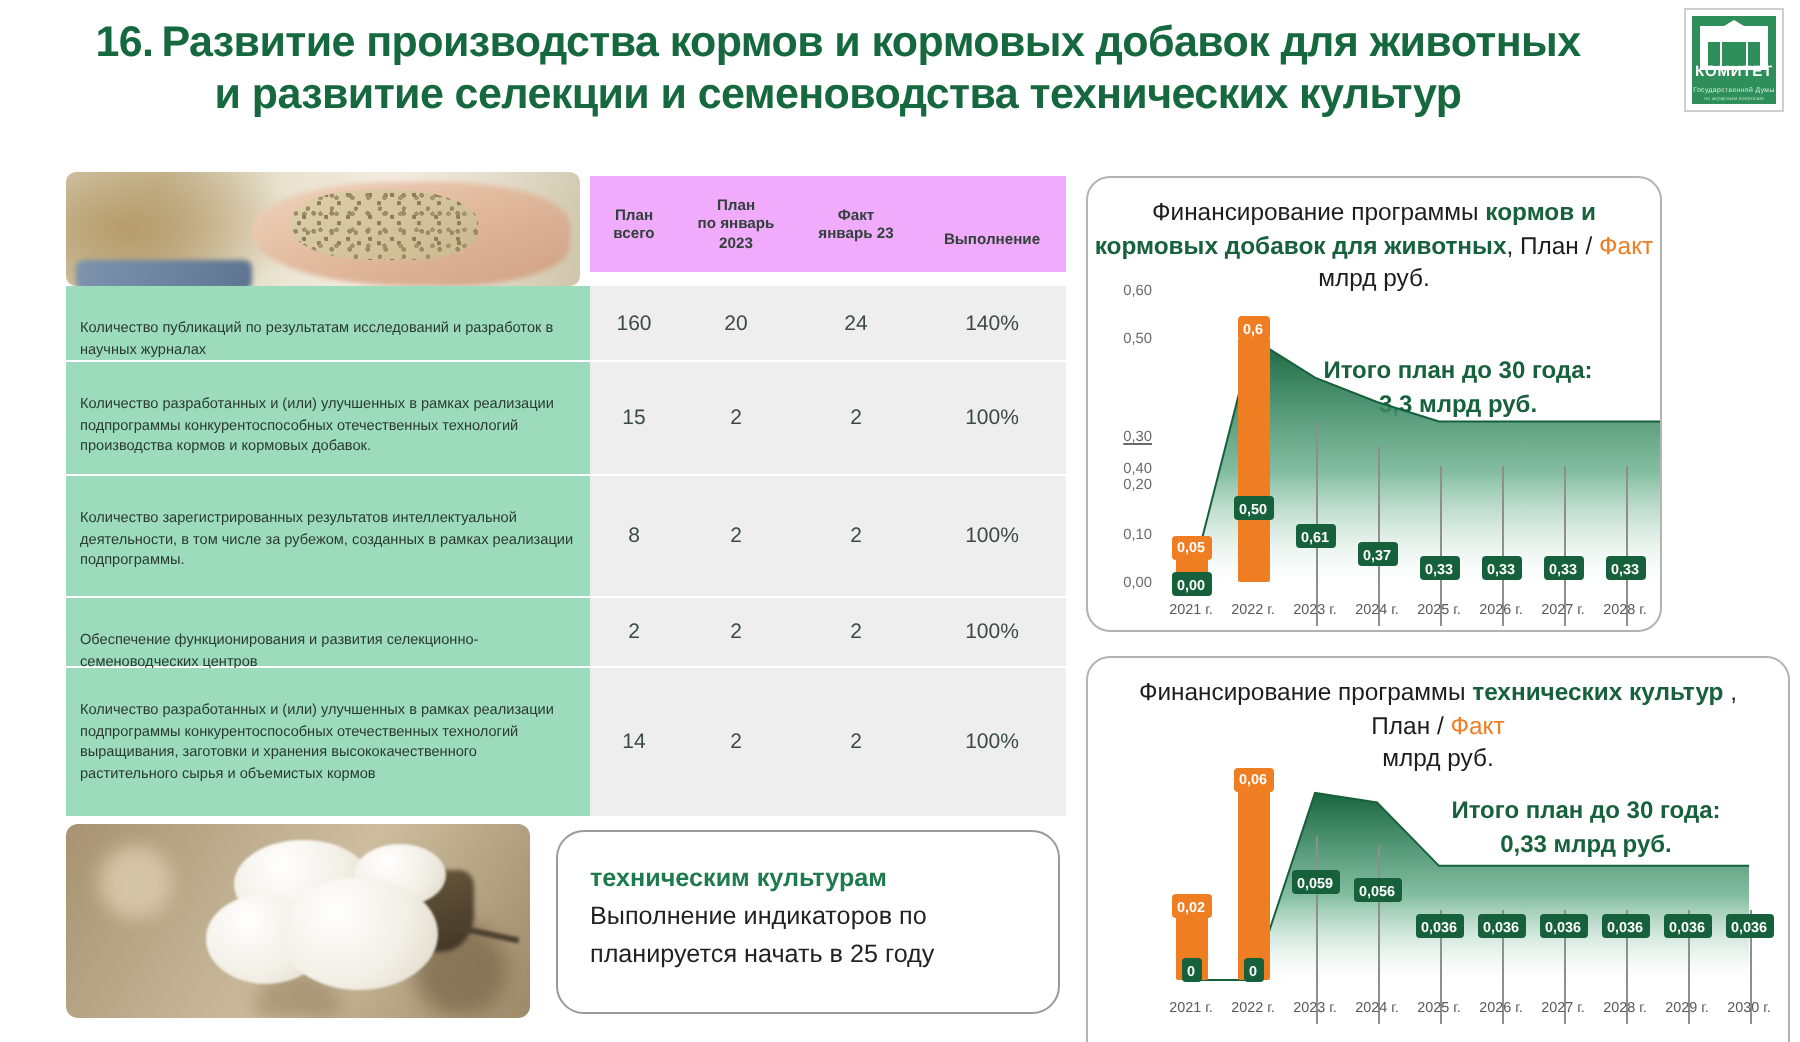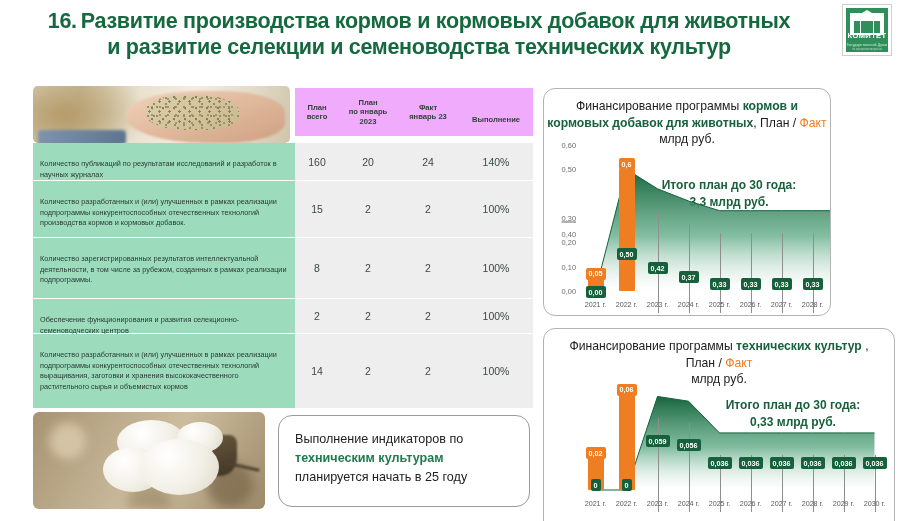--- a/index.html
+++ b/index.html
@@ -353,22 +353,22 @@
     <div class="bokeh"></div>
     <div class="husk"></div>
     <div class="twig"></div>
     <div class="boll b1"></div>
     <div class="boll b4"></div>
     <div class="boll b3"></div>
     <div class="boll b2"></div>
   </div>
 
   <div class="caption">
+    <div class="cap-line bold">техническим культурам</div>
     <div class="cap-line">Выполнение индикаторов по</div>
-    <div class="cap-line bold">техническим культурам</div>
     <div class="cap-line">планируется начать в 25 году</div>
   </div>
 
   <div class="panel panel-top">
     <div class="ch-title">
       <span>Финансирование программы </span><b>кормов и кормовых добавок для животных</b><span>, План / </span><span class="ch-fact">Факт</span>
     </div>
     <div class="ch-unit">млрд руб.</div>
     <div class="ch-total">
       <div>Итого план до 30 года:</div>
@@ -402,21 +402,21 @@
         <div class="gridcol" style="left: 237.5px; height: 80.3px;"></div>
         <div class="gridcol" style="left: 268.5px; height: 80.3px;"></div>
         <div class="gridcol" style="left: 299.5px; height: 80.3px;"></div>
         <div class="gridcol" style="left: 330.5px; height: 80.3px;"></div>
         <div class="bar" style="left: 43.5px; width: 16px; height: 12.1667px; bottom: 22px; background: rgb(239, 125, 34);"></div>
         <div class="bar-lbl" style="left: 51.5px; top: 122.833px;">0,05</div>
         <div class="bar" style="left: 74.5px; width: 16px; height: 121.667px; bottom: 22px; background: rgb(239, 125, 34);"></div>
         <div class="bar-lbl" style="left: 82.5px; top: 13.3333px;">0,6</div>
         <div class="pt-lbl" style="left: 51.5px; top: 141px;">0,00</div>
         <div class="pt-lbl" style="left: 82.5px; top: 103px;">0,50</div>
-        <div class="pt-lbl" style="left: 113.5px; top: 117px;">0,42</div>
+        <div class="pt-lbl" style="left: 113.5px; top: 117px;">0,61</div>
         <div class="pt-lbl" style="left: 144.5px; top: 126px;">0,37</div>
         <div class="pt-lbl" style="left: 175.5px; top: 133px;">0,33</div>
         <div class="pt-lbl" style="left: 206.5px; top: 133px;">0,33</div>
         <div class="pt-lbl" style="left: 237.5px; top: 133px;">0,33</div>
         <div class="pt-lbl" style="left: 268.5px; top: 133px;">0,33</div>
         <div class="pt-lbl" style="left: 299.5px; top: 133px;">0,33</div>
         <div class="pt-lbl" style="left: 330.5px; top: 133px;">0,33</div>
         <div class="xlbl" style="left: 51.5px;">2021 г.</div>
         <div class="xlbl" style="left: 82.5px;">2022 г.</div>
         <div class="xlbl" style="left: 113.5px;">2023 г.</div>

